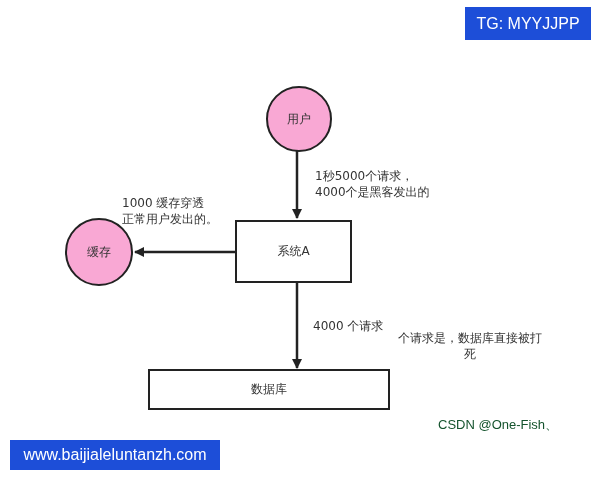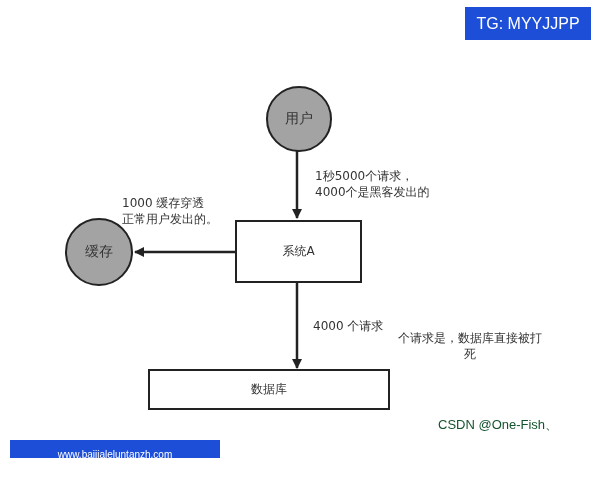--- a/index.html
+++ b/index.html
@@ -1,19 +1,19 @@
 <!DOCTYPE html>
 <html><head>
 <meta charset="utf-8">
 <style>
   html, body { margin: 0; padding: 0; }
   body { width: 600px; height: 480px; background: #ffffff; position: relative; overflow: hidden;
          font-family: "DejaVu Sans", "Liberation Sans", sans-serif; color: #333; }
   .abs { position: absolute; }
-  .circle { border: 2px solid #222; border-radius: 50%; background: #a3a3a3; display: flex; align-items: center; justify-content: center; font-size: 14px; color: #333; box-sizing: border-box; }
+  .circle { border: 2px solid #222; border-radius: 50%; background: #f9a8d4; display: flex; align-items: center; justify-content: center; font-size: 12px; color: #333; box-sizing: border-box; }
   .box { border: 2px solid #222; background: #fff; display: flex; align-items: center; justify-content: center; font-size: 12px; color: #333; box-sizing: border-box; }
   .label { font-size: 12px; line-height: 16px; color: #333; white-space: pre; }
   .wm { background: #1d4ed8; color: #fff; font-family: "Liberation Sans", sans-serif; }
   svg.arrows { position: absolute; left: 0; top: 0; }
 </style>
 </head>
 <body>
 
 <div class="abs wm" style="left:465px; top:7px; width:126px; height:33px; font-size:16px; line-height:33px; text-align:center;">TG: MYYJJPP</div>
 
@@ -32,34 +32,34 @@
 </svg>
 
 <div class="abs circle" style="left:266px; top:86px; width:66px; height:66px;">
   <span>用户</span>
 </div>
 
 <div class="abs circle" style="left:65px; top:218px; width:68px; height:68px;">
   <span>缓存</span>
 </div>
 
-<div class="abs box" style="left:235px; top:220px; width:127px; height:63px;">
+<div class="abs box" style="left:235px; top:220px; width:117px; height:63px;">
   <span>系统A</span>
 </div>
 
 <div class="abs box" style="left:148px; top:369px; width:242px; height:41px;">
   <span>数据库</span>
 </div>
 
 <div class="abs label" style="left:315px; top:168px;">1秒5000个请求，
 4000个是黑客发出的</div>
 
 <div class="abs label" style="left:122px; top:195px;">1000 缓存穿透
 正常用户发出的。</div>
 
 <div class="abs label" style="left:313px; top:318px;">4000 个请求</div>
 
 <div class="abs label" style="left:398px; top:330px; text-align:center;">个请求是，数据库直接被打
 死</div>
 
 <div class="abs" style="left:438px; top:416px; font-size:13px; color:#14532d; font-family:'Liberation Sans', sans-serif;">CSDN @One-Fish、</div>
 
-<div class="abs wm" style="left:10px; top:440px; width:210px; height:18px; font-size:10px; line-height:30px; text-align:center;">www.baijialeluntanzh.com</div>
+<div class="abs wm" style="left:10px; top:440px; width:210px; height:30px; font-size:16px; line-height:30px; text-align:center;">www.baijialeluntanzh.com</div>
 
 </body></html>

